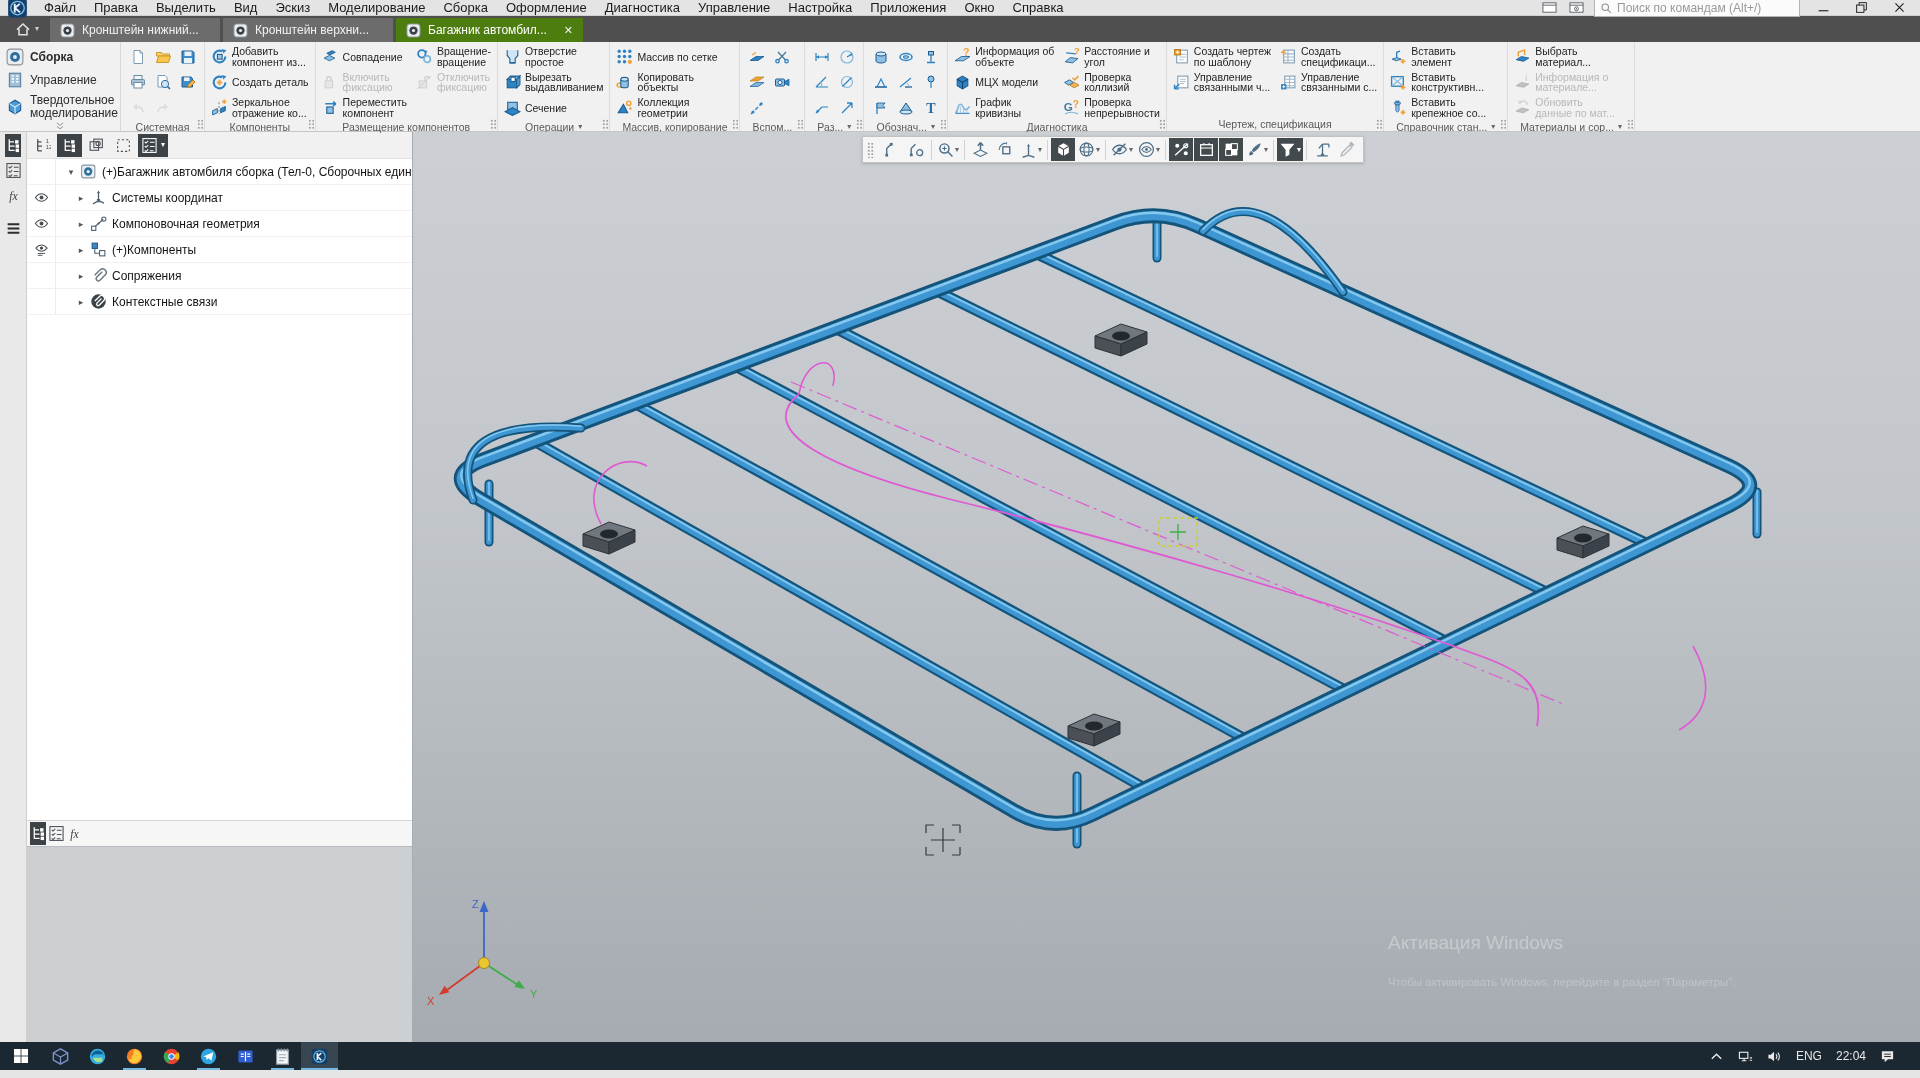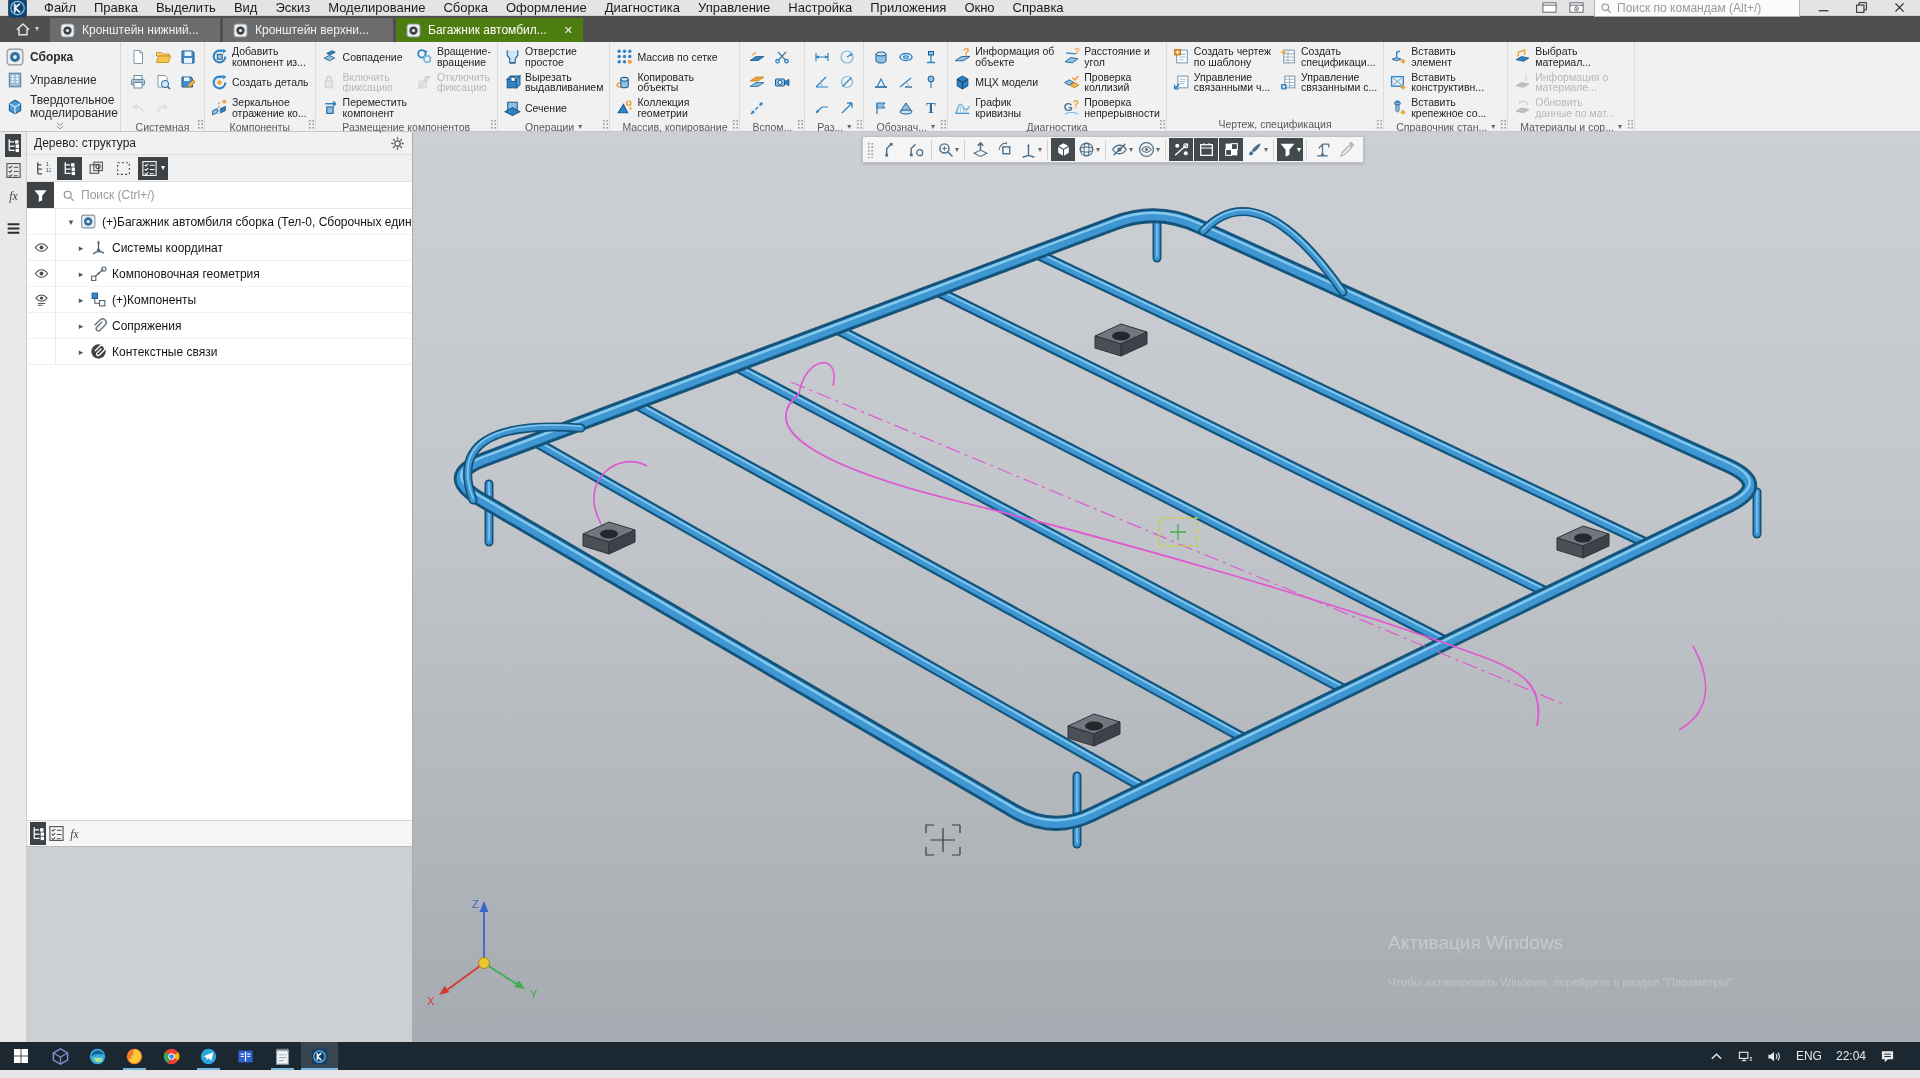--- a/index.html
+++ b/index.html
@@ -848,31 +848,20 @@
         <div class="sbtn" style="margin-top: 8px;">
           <span class="ic">
             <svg viewBox="0 0 16 16" xmlns="http://www.w3.org/2000/svg">
               <path d="M2.5 4h11M2.5 8h11M2.5 12h11" stroke="#2d2d2d" stroke-width="2"></path>
             </svg>
           </span>
         </div>
       </div>
 
     <div class="tree">
-      <div class="thead">
-        <span>Дерево: структура</span>
-        <span class="ic">
-            <svg viewBox="0 0 16 16" xmlns="http://www.w3.org/2000/svg">
-              <circle cx="8" cy="8" r="2.9" fill="none" stroke="#5a6066" stroke-width="1.4"></circle>
-              <g stroke="#5a6066" stroke-width="1.5">
-                <path d="M8 1.3v2.4M8 12.3v2.4M1.3 8h2.4M12.3 8h2.4M3.3 3.3L5 5M11 11l1.7 1.7M12.7 3.3L11 5M5 11l-1.7 1.7"></path>
-              </g>
-            </svg>
-          </span>
-      </div>
       <div class="ttools" id="ttools">
           <div class="ttb">
             <span class="ic">
               <svg viewBox="0 0 16 16" xmlns="http://www.w3.org/2000/svg">
                 <path d="M3.5 2v11M3.5 4.5h3.5M3.5 8.5h4M3.5 13h4" stroke="#4a4f54" stroke-width="1.2" fill="none"></path>
                 <text x="11" y="6" font-size="5.5" fill="#4a4f54">1</text>
                 <text x="11" y="11" font-size="5.5" fill="#4a4f54">12</text>
               </svg>
             </span>
           </div>
@@ -906,38 +895,20 @@
             <span class="ic">
               <svg viewBox="0 0 16 16" xmlns="http://www.w3.org/2000/svg">
                 <rect x="1.8" y="1.5" width="12.4" height="13" fill="none" stroke="#fff"></rect>
                 <path d="M3.5 4.5L4.7 5.7 6.8 3.6M3.5 8.5l1.2 1.2 2.1-2.1M3.5 12.5l1.2 1.2 2.1-2.1" stroke="#fff" fill="none"></path>
                 <path d="M8.3 5h4.5M8.3 9h4.5M8.3 13h3.5" stroke="#fff"></path>
               </svg>
             </span>
             <span class="car" style="color: rgb(255, 255, 255);">▾</span>
           </div>
         </div>
-      <div class="tsearch">
-        <div class="funnel">
-            <span class="ic">
-              <svg viewBox="0 0 16 16" xmlns="http://www.w3.org/2000/svg">
-                <path d="M1.5 2.5h13L9.8 8.3V13l-3.6 1.8V8.3z" fill="#fff"></path>
-              </svg>
-            </span>
-          </div>
-        <div class="sfield">
-          <span class="ic">
-              <svg viewBox="0 0 16 16" xmlns="http://www.w3.org/2000/svg">
-                <circle cx="7" cy="7" r="4.3" fill="none" stroke="#8a9096" stroke-width="1.4"></circle>
-                <path d="M10.2 10.2L14.5 14.5" stroke="#8a9096" stroke-width="1.4"></path>
-              </svg>
-            </span>
-          <input placeholder="Поиск (Ctrl+/)" style="">
-        </div>
-      </div>
       <div id="tree-rows">
           <div class="trow">
             <div class="eyec"></div>
             <span class="caret rootc">▾</span>
             <span class="ic node">
               <svg viewBox="0 0 16 16" xmlns="http://www.w3.org/2000/svg">
                 <rect x="1.5" y="2" width="12.5" height="12" rx="2" fill="#e8eef3" stroke="#8a97a1"></rect>
                 <circle cx="7.7" cy="8" r="3.9" fill="#2f6f9e"></circle>
                 <circle cx="7.7" cy="8" r="1.5" fill="#fff"></circle>
               </svg>

